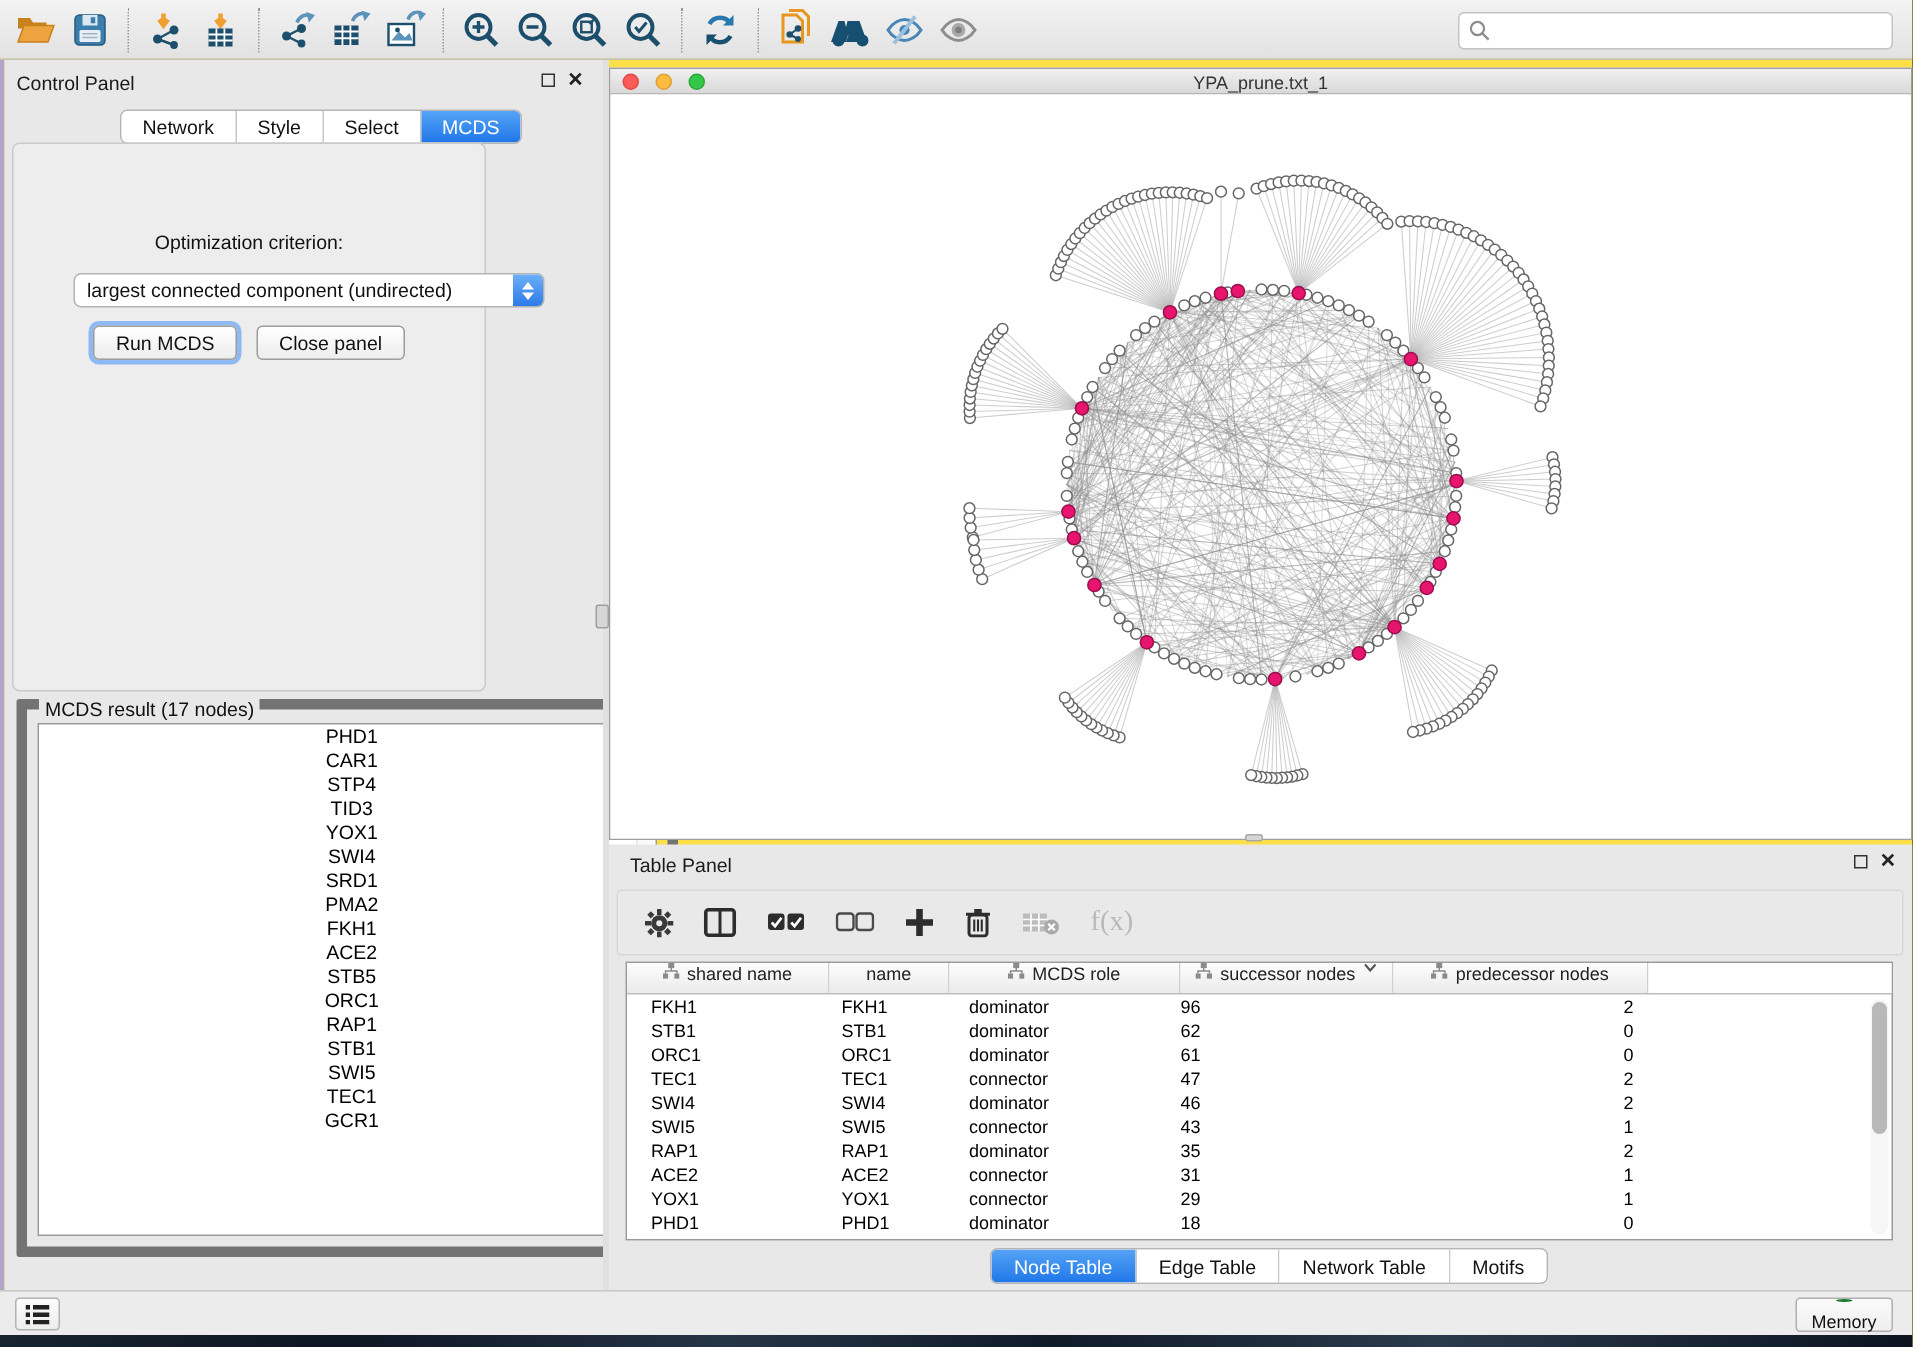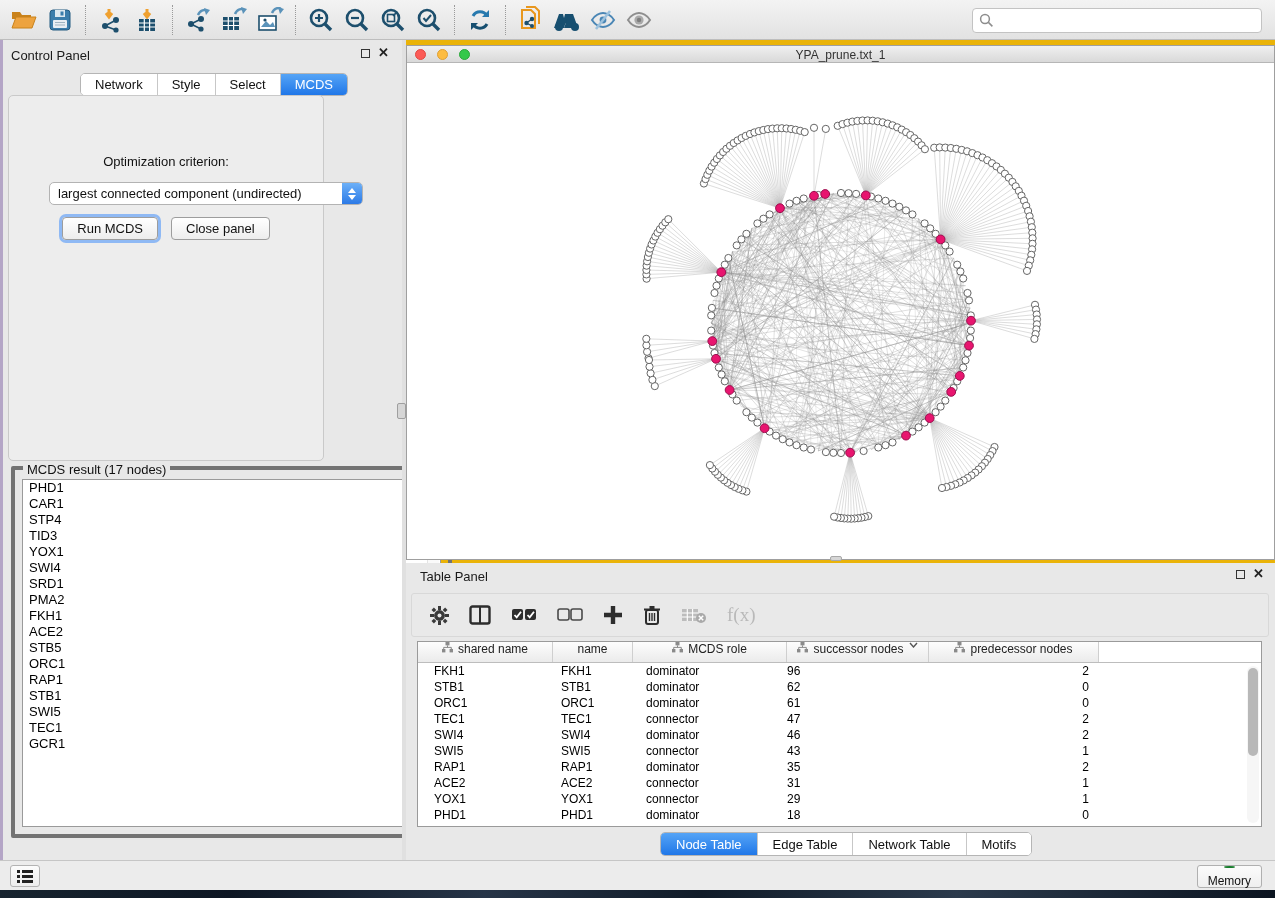--- a/index.html
+++ b/index.html
@@ -1,17 +1,17 @@
 <!DOCTYPE html>
 <html><head>
 <meta charset="utf-8">
 <style>
   html,body{margin:0;padding:0;background:#222;}
   *{box-sizing:border-box;}
-  .screen{position:relative;width:1275px;height:898px;background:#eab308;
+  .screen{position:relative;width:1275px;height:898px;background:#fde047;
     font-family:"Liberation Sans",sans-serif;overflow:hidden;color:#111;}
   
   .toolbar{position:absolute;left:0;top:0;width:1275px;height:40px;
     background:linear-gradient(#f3f3f3,#e2e2e2);border-bottom:1px solid #bdbdbd;
     display:flex;align-items:center;padding:0 6px;}
   .tb-btn{width:34px;height:32px;display:flex;align-items:center;justify-content:center;
     border:none;background:transparent;padding:0;margin:0 1px;}
   .tb-sep{width:1px;height:30px;border-left:1px dotted #9a9a9a;margin:0 7px;}
   .search-wrap{position:absolute;right:13px;top:8px;width:290px;height:25px;background:#fff;
     border:1px solid #c3c3c3;border-radius:4px;display:flex;align-items:center;padding:0 6px;}
@@ -46,21 +46,21 @@
     background:linear-gradient(#6cb0f8,#2c7ae6);display:flex;flex-direction:column;
     align-items:center;justify-content:center;gap:2px;}
   .dd-stepper i{width:0;height:0;border-left:4px solid transparent;border-right:4px solid transparent;}
   .dd-stepper .up{border-bottom:5px solid #fff;}
   .dd-stepper .down{border-top:5px solid #fff;}
   .btn-row{position:absolute;left:0;top:121px;width:100%;display:flex;justify-content:center;gap:13px;}
   .push-btn{font-size:13px;color:#111;background:linear-gradient(#ffffff,#ededed);
     border:1px solid #9d9d9d;border-radius:4px;padding:3px 14px;height:23px;line-height:15px;}
   .push-btn.focused{box-shadow:0 0 0 3px rgba(111,167,245,.75);}
   .result-group{position:absolute;left:8px;top:426px;width:441px;height:372px;
-    border:4px solid #737373;border-radius:2px;}
+    border:7px solid #737373;border-radius:2px;text-align:center;}
   .result-title{position:absolute;left:8px;top:-8px;background:#e8e8e8;padding:0 4px;
     font-size:13px;color:#111;}
   .result-list{position:absolute;left:7px;top:9px;right:7px;bottom:7px;background:#fff;
     border:1px solid #9a9a9a;overflow:hidden;}
   .mcds-item{font-size:13px;line-height:16px;padding-left:6px;color:#000;}
   .mcds-item:first-child{margin-top:4px;}
   .list-scroll-track{position:absolute;right:1px;top:1px;bottom:1px;width:12px;background:#fafafa;
     border-left:1px solid #e4e4e4;}
   
   .v-divider{position:absolute;left:402px;top:40px;width:4px;height:820px;background:#e0e0e0;}

